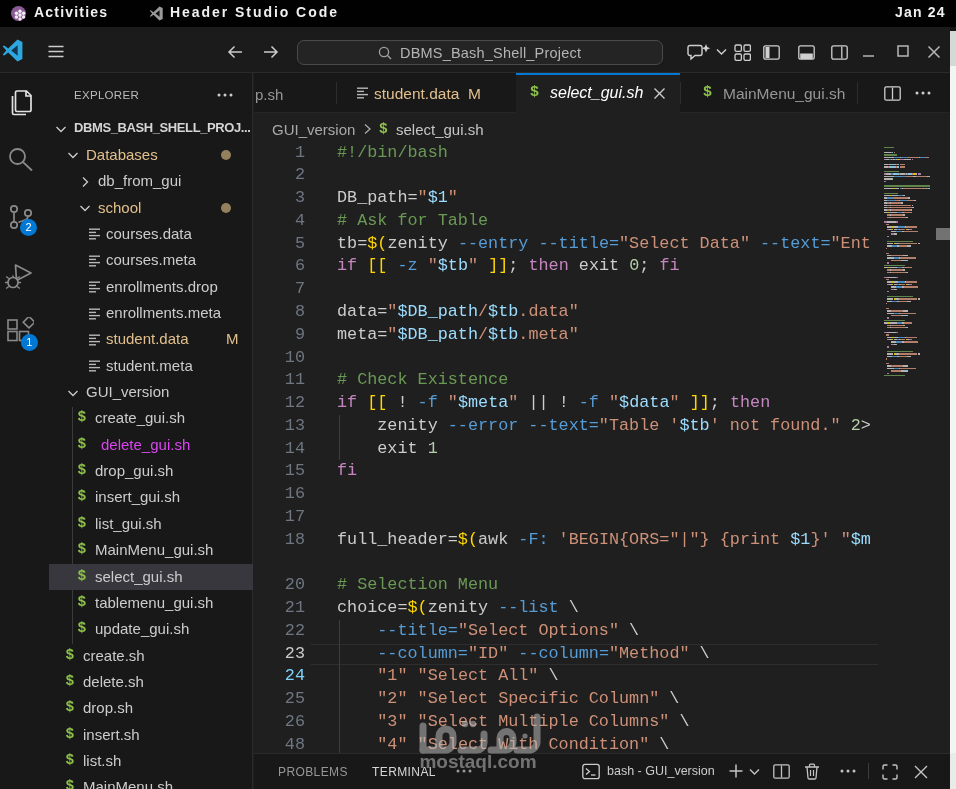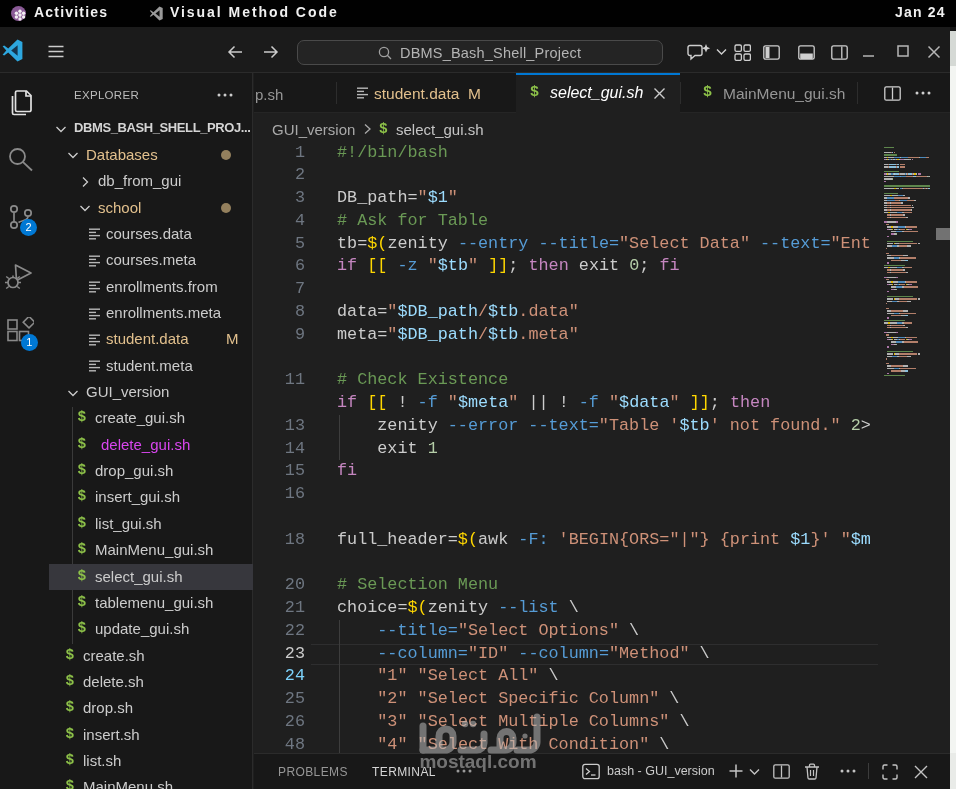--- a/index.html
+++ b/index.html
@@ -131,21 +131,21 @@
     </svg>
 <div class="trow" style="left:106.0px;top:251.2px;color:#cccccc">courses.meta</div>
 <svg class="tic" width="16" height="16" viewBox="0 0 16 16" style="left:87.0px;top:279.1px">
       <g stroke="#b8b8b8" stroke-width="1.4">
         <line x1="2" y1="3.2" x2="13" y2="3.2"></line>
         <line x1="2" y1="6.4" x2="9" y2="6.4"></line>
         <line x1="2" y1="9.6" x2="13" y2="9.6"></line>
         <line x1="2" y1="12.8" x2="9" y2="12.8"></line>
       </g>
     </svg>
-<div class="trow" style="left:106.0px;top:277.6px;color:#cccccc">enrollments.from</div>
+<div class="trow" style="left:106.0px;top:277.6px;color:#cccccc">enrollments.drop</div>
 <svg class="tic" width="16" height="16" viewBox="0 0 16 16" style="left:87.0px;top:305.5px">
       <g stroke="#b8b8b8" stroke-width="1.4">
         <line x1="2" y1="3.2" x2="13" y2="3.2"></line>
         <line x1="2" y1="6.4" x2="9" y2="6.4"></line>
         <line x1="2" y1="9.6" x2="13" y2="9.6"></line>
         <line x1="2" y1="12.8" x2="9" y2="12.8"></line>
       </g>
     </svg>
 <div class="trow" style="left:106.0px;top:304.0px;color:#cccccc">enrollments.meta</div>
 <svg class="tic" width="16" height="16" viewBox="0 0 16 16" style="left:87.0px;top:331.8px">
@@ -292,30 +292,33 @@
 <div class="cl" style="top:209.91px"><span style="color:#6A9955">#&nbsp;Ask&nbsp;for&nbsp;Table</span></div>
 <div class="ln" style="top:232.68px;color:#6e7681">5</div>
 <div class="cl" style="top:232.68px"><span style="color:#cccccc">tb=</span><span style="color:#FFD700">$(</span><span style="color:#cccccc">zenity&nbsp;</span><span style="color:#569CD6">--entry</span><span style="color:#cccccc">&nbsp;</span><span style="color:#569CD6">--title=</span><span style="color:#CE9178">"Select&nbsp;Data"</span><span style="color:#cccccc">&nbsp;</span><span style="color:#569CD6">--text=</span><span style="color:#CE9178">"Ent</span></div>
 <div class="ln" style="top:255.45px;color:#6e7681">6</div>
 <div class="cl" style="top:255.45px"><span style="color:#C586C0">if</span><span style="color:#cccccc">&nbsp;</span><span style="color:#FFD700">[[</span><span style="color:#cccccc">&nbsp;</span><span style="color:#569CD6">-z</span><span style="color:#cccccc">&nbsp;</span><span style="color:#CE9178">"</span><span style="color:#9CDCFE">$tb</span><span style="color:#CE9178">"</span><span style="color:#cccccc">&nbsp;</span><span style="color:#FFD700">]]</span><span style="color:#cccccc">;&nbsp;</span><span style="color:#C586C0">then</span><span style="color:#cccccc">&nbsp;exit&nbsp;</span><span style="color:#B5CEA8">0</span><span style="color:#cccccc">;&nbsp;</span><span style="color:#C586C0">fi</span></div>
 <div class="ln" style="top:278.22px;color:#6e7681">7</div>
 <div class="ln" style="top:300.99px;color:#6e7681">8</div>
 <div class="cl" style="top:300.99px"><span style="color:#cccccc">data=</span><span style="color:#CE9178">"</span><span style="color:#9CDCFE">$DB_path</span><span style="color:#CE9178">/</span><span style="color:#9CDCFE">$tb</span><span style="color:#CE9178">.data"</span></div>
 <div class="ln" style="top:323.76px;color:#6e7681">9</div>
 <div class="cl" style="top:323.76px"><span style="color:#cccccc">meta=</span><span style="color:#CE9178">"</span><span style="color:#9CDCFE">$DB_path</span><span style="color:#CE9178">/</span><span style="color:#9CDCFE">$tb</span><span style="color:#CE9178">.meta"</span></div>
+<div class="ln" style="top:346.53px;color:#6e7681">10</div>
 <div class="ln" style="top:369.30px;color:#6e7681">11</div>
 <div class="cl" style="top:369.30px"><span style="color:#6A9955">#&nbsp;Check&nbsp;Existence</span></div>
+<div class="ln" style="top:392.07px;color:#6e7681">12</div>
 <div class="cl" style="top:392.07px"><span style="color:#C586C0">if</span><span style="color:#cccccc">&nbsp;</span><span style="color:#FFD700">[[</span><span style="color:#cccccc">&nbsp;!&nbsp;</span><span style="color:#569CD6">-f</span><span style="color:#cccccc">&nbsp;</span><span style="color:#CE9178">"</span><span style="color:#9CDCFE">$meta</span><span style="color:#CE9178">"</span><span style="color:#cccccc">&nbsp;||&nbsp;!&nbsp;</span><span style="color:#569CD6">-f</span><span style="color:#cccccc">&nbsp;</span><span style="color:#CE9178">"</span><span style="color:#9CDCFE">$data</span><span style="color:#CE9178">"</span><span style="color:#cccccc">&nbsp;</span><span style="color:#FFD700">]]</span><span style="color:#cccccc">;&nbsp;</span><span style="color:#C586C0">then</span></div>
 <div class="ln" style="top:414.84px;color:#6e7681">13</div>
 <div class="cl" style="top:414.84px"><span style="color:#cccccc">&nbsp;&nbsp;&nbsp;&nbsp;zenity&nbsp;</span><span style="color:#569CD6">--error</span><span style="color:#cccccc">&nbsp;</span><span style="color:#569CD6">--text=</span><span style="color:#CE9178">"Table&nbsp;'</span><span style="color:#9CDCFE">$tb</span><span style="color:#CE9178">'&nbsp;not&nbsp;found."</span><span style="color:#cccccc">&nbsp;</span><span style="color:#B5CEA8">2</span><span style="color:#cccccc">&gt;</span></div>
 <div class="ln" style="top:437.61px;color:#6e7681">14</div>
 <div class="cl" style="top:437.61px"><span style="color:#cccccc">&nbsp;&nbsp;&nbsp;&nbsp;exit&nbsp;</span><span style="color:#B5CEA8">1</span></div>
 <div class="ln" style="top:460.38px;color:#6e7681">15</div>
 <div class="cl" style="top:460.38px"><span style="color:#C586C0">fi</span></div>
 <div class="ln" style="top:483.15px;color:#6e7681">16</div>
+<div class="ln" style="top:505.92px;color:#6e7681">17</div>
 <div class="ln" style="top:528.69px;color:#6e7681">18</div>
 <div class="cl" style="top:528.69px"><span style="color:#cccccc">full_header=</span><span style="color:#FFD700">$(</span><span style="color:#cccccc">awk&nbsp;</span><span style="color:#569CD6">-F:</span><span style="color:#cccccc">&nbsp;</span><span style="color:#CE9178">'BEGIN{ORS="|"}&nbsp;{print&nbsp;</span><span style="color:#9CDCFE">$1</span><span style="color:#CE9178">}'</span><span style="color:#cccccc">&nbsp;</span><span style="color:#CE9178">"</span><span style="color:#9CDCFE">$m</span></div>
 <div class="ln" style="top:574.23px;color:#6e7681">20</div>
 <div class="cl" style="top:574.23px"><span style="color:#6A9955">#&nbsp;Selection&nbsp;Menu</span></div>
 <div class="ln" style="top:597.00px;color:#6e7681">21</div>
 <div class="cl" style="top:597.00px"><span style="color:#cccccc">choice=</span><span style="color:#FFD700">$(</span><span style="color:#cccccc">zenity&nbsp;</span><span style="color:#569CD6">--list</span><span style="color:#cccccc">&nbsp;\</span></div>
 <div class="ln" style="top:619.77px;color:#6e7681">22</div>
 <div class="cl" style="top:619.77px"><span style="color:#cccccc">&nbsp;&nbsp;&nbsp;&nbsp;</span><span style="color:#569CD6">--title=</span><span style="color:#CE9178">"Select&nbsp;Options"</span><span style="color:#cccccc">&nbsp;\</span></div>
 <div class="ln" style="top:642.54px;color:#cccccc">23</div>
 <div class="cl" style="top:642.54px"><span style="color:#cccccc">&nbsp;&nbsp;&nbsp;&nbsp;</span><span style="color:#569CD6">--column=</span><span style="color:#CE9178">"ID"</span><span style="color:#cccccc">&nbsp;</span><span style="color:#569CD6">--column=</span><span style="color:#CE9178">"Method"</span><span style="color:#cccccc">&nbsp;\</span></div>
@@ -731,21 +734,21 @@
         <circle cx="5.4" cy="11" r="1.7"></circle>
         <circle cx="5.4" cy="7.2" r="1.7"></circle>
         <circle cx="9" cy="9.1" r="1.8"></circle>
       </g>
     </svg>
 <div class="tbt" style="left:34px">Activities</div>
 <svg style="position:absolute;left:148.5px;top:5.5px" width="14.5" height="15" viewBox="0 0 16.3 17.8" fill="none">
       <path d="M12 0.5 L4.8 7.4 L1.7 5 L0.5 5.6 L3.3 8.9 L0.5 12.2 L1.7 12.8 L4.8 10.4 L12 17.3 L15.8 15.4 V2.4 Z" fill="#9a9a9a"></path>
       <path d="M12.1 5 V12.8 L7.2 8.9 Z" fill="#0d0d0d"></path>
     </svg>
-<div class="tbt" style="left:170px;letter-spacing:1.95px">Visual Method Code</div>
+<div class="tbt" style="left:170px;letter-spacing:1.95px">Header Studio Code</div>
 <div class="tbt" style="left:895px">Jan 24</div>
 
 <div style="position:absolute;left:413px;top:712px;width:140px;height:70px;opacity:.55;z-index:50">
 <svg width="140" height="70" viewBox="0 0 140 70">
 <g stroke="#b9b9b9" fill="none" stroke-linecap="round">
 <path d="M10 38 V14" stroke-width="7"></path>
 <path d="M10 38 h22 a8 8 0 0 0 8 -8 v-6 a7 7 0 0 0 -14 0 v14" stroke-width="7"></path>
 <circle cx="52" cy="12" r="3.2" fill="#b9b9b9" stroke="none"></circle>
 <circle cx="60" cy="12" r="3.2" fill="#b9b9b9" stroke="none"></circle>
 <path d="M48 38 h16 a7 7 0 0 0 7 -7 v-9" stroke-width="7"></path>

